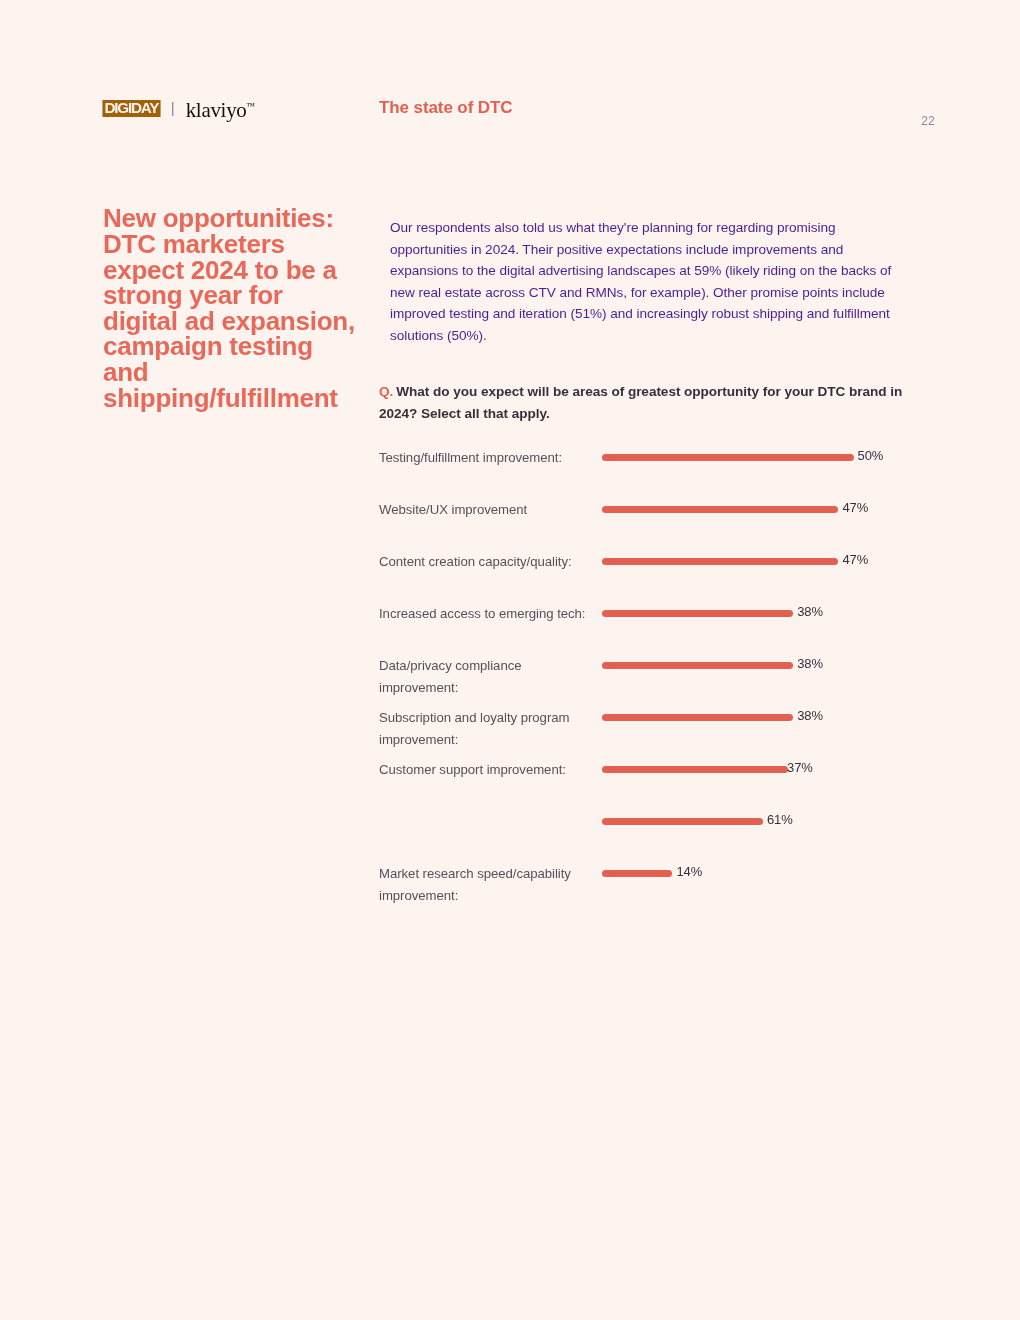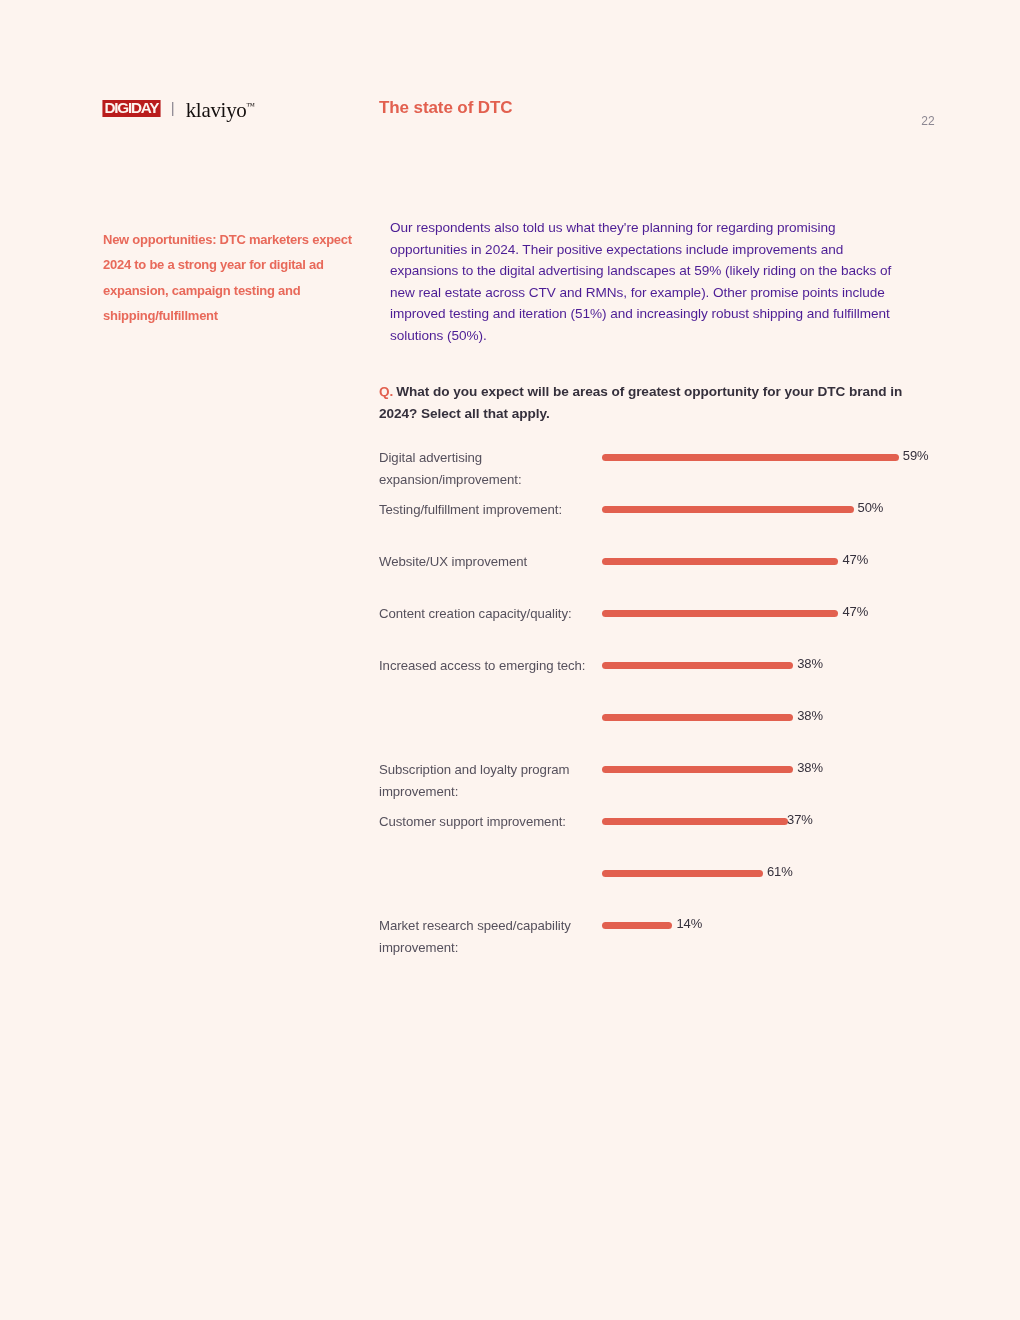--- a/index.html
+++ b/index.html
@@ -31,21 +31,21 @@
     display: flex;
     align-items: center;
     gap: 11px;
   }
   .brand-digiday {
     font-family: "Liberation Sans", sans-serif;
     font-weight: 700;
     font-size: 15px;
     letter-spacing: -1.2px;
     color: #15100F;
-    background: #b91c1c;
+    background: #a16207;
     color: #FDF4EF;
     padding: 1px 2px 2px 2px;
     line-height: 14px;
     transform: scaleX(1.02);
   }
   .brand-divider {
     color: #8A8590;
     font-size: 15px;
     line-height: 14px;
     font-weight: 300;
@@ -80,23 +80,23 @@
     font-size: 12px;
     color: #8C8792;
     letter-spacing: 0.2px;
     margin-top: 13px;
   }
 
   
   .headline {
     position: absolute;
     left: 103px;
-    top: 218px;
+    top: 189px;
     width: 258px;
-    font-size: 13px;
+    font-size: 26px;
     font-weight: 700;
     line-height: 25.6px;
     color: #E8695A;
     letter-spacing: -0.25px;
   }
 
   
   .content-col {
     position: absolute;
     left: 379px;
@@ -193,27 +193,20 @@
 <div class="content-col">
   <p class="intro-paragraph">Our respondents also told us what they're planning for regarding promising opportunities in 2024. Their positive expectations include improvements and expansions to the digital advertising landscapes at 59% (likely riding on the backs of new real estate across CTV and RMNs, for example). Other promise points include improved testing and iteration (51%) and increasingly robust shipping and fulfillment solutions (50%).</p>
 </div>
 
 <div class="question-block">
   <span class="question-q">Q.</span><span>What do you expect will be areas of greatest opportunity for your DTC brand in 2024? Select all that apply.</span>
 </div>
 
 <div class="chart">
     <div class="chart-row">
-      <div class="row-label">Digital advertising expansion/improvement:</div>
-      <div class="bar-track">
-        <div class="bar" style="width: 296.77px; background: rgb(226, 96, 79);"></div>
-        <span class="bar-value" style="left: 300.77px;">59%</span>
-      </div>
-    </div>
-    <div class="chart-row">
       <div class="row-label">Testing/fulfillment improvement:</div>
       <div class="bar-track">
         <div class="bar" style="width: 251.5px; background: rgb(226, 96, 79);"></div>
         <span class="bar-value" style="left: 255.5px;">50%</span>
       </div>
     </div>
     <div class="chart-row">
       <div class="row-label">Website/UX improvement</div>
       <div class="bar-track">
         <div class="bar" style="width: 236.41px; background: rgb(226, 96, 79);"></div>
@@ -228,20 +221,21 @@
       </div>
     </div>
     <div class="chart-row">
       <div class="row-label">Increased access to emerging tech:</div>
       <div class="bar-track">
         <div class="bar" style="width: 191.14px; background: rgb(226, 96, 79);"></div>
         <span class="bar-value" style="left: 195.14px;">38%</span>
       </div>
     </div>
     <div class="chart-row">
+      <div class="row-label">Data/privacy compliance improvement:</div>
       <div class="bar-track">
         <div class="bar" style="width: 191.14px; background: rgb(226, 96, 79);"></div>
         <span class="bar-value" style="left: 195.14px;">38%</span>
       </div>
     </div>
     <div class="chart-row">
       <div class="row-label">Subscription and loyalty program improvement:</div>
       <div class="bar-track">
         <div class="bar" style="width: 191.14px; background: rgb(226, 96, 79);"></div>
         <span class="bar-value" style="left: 195.14px;">38%</span>

